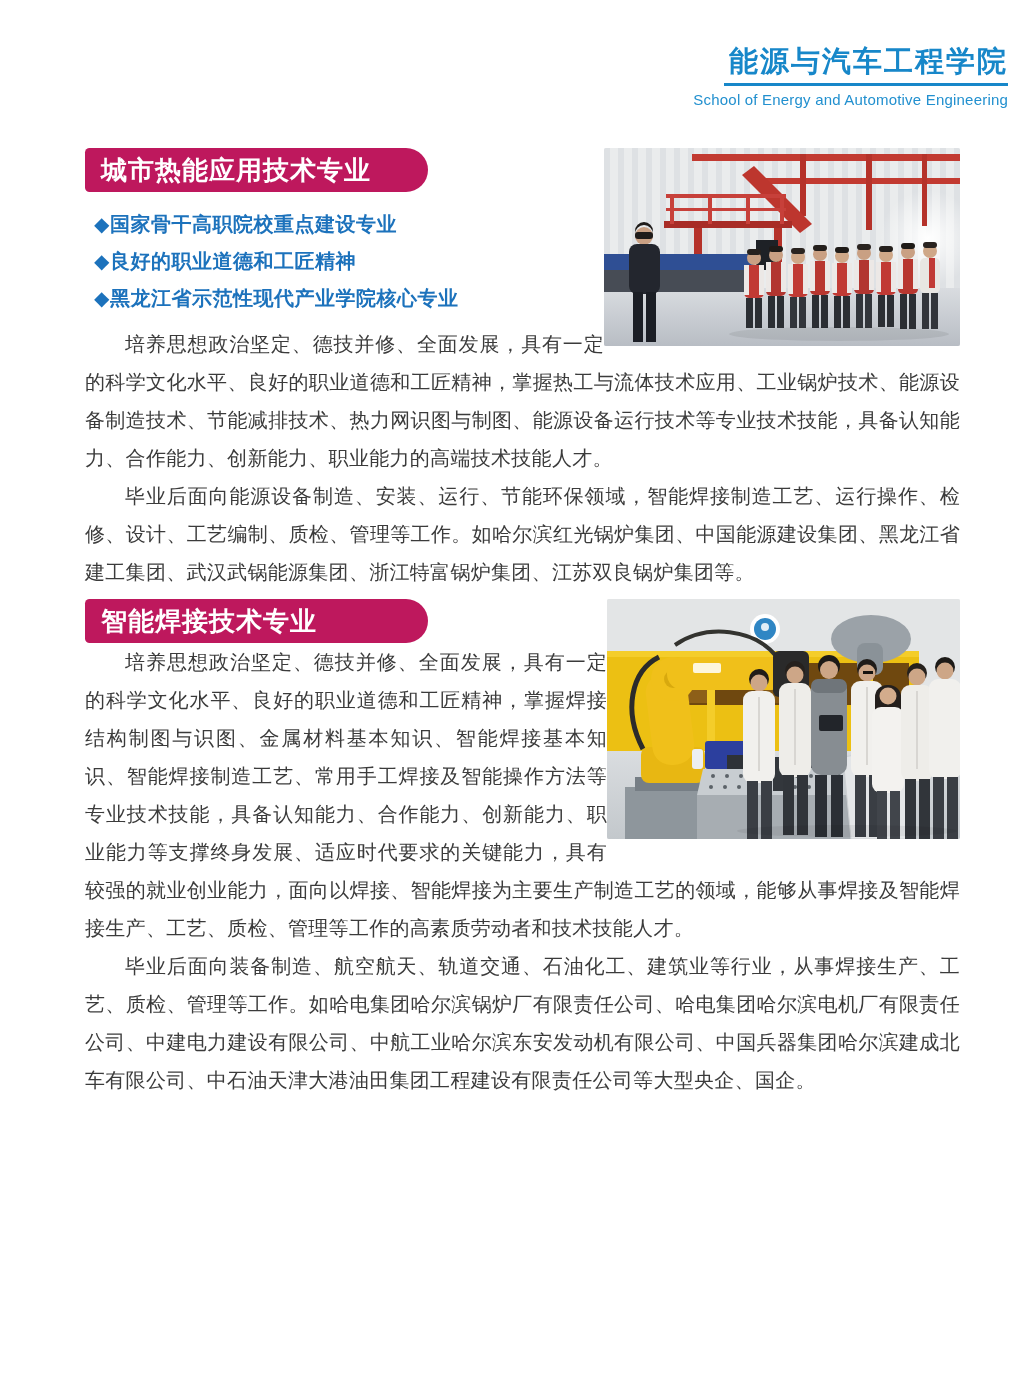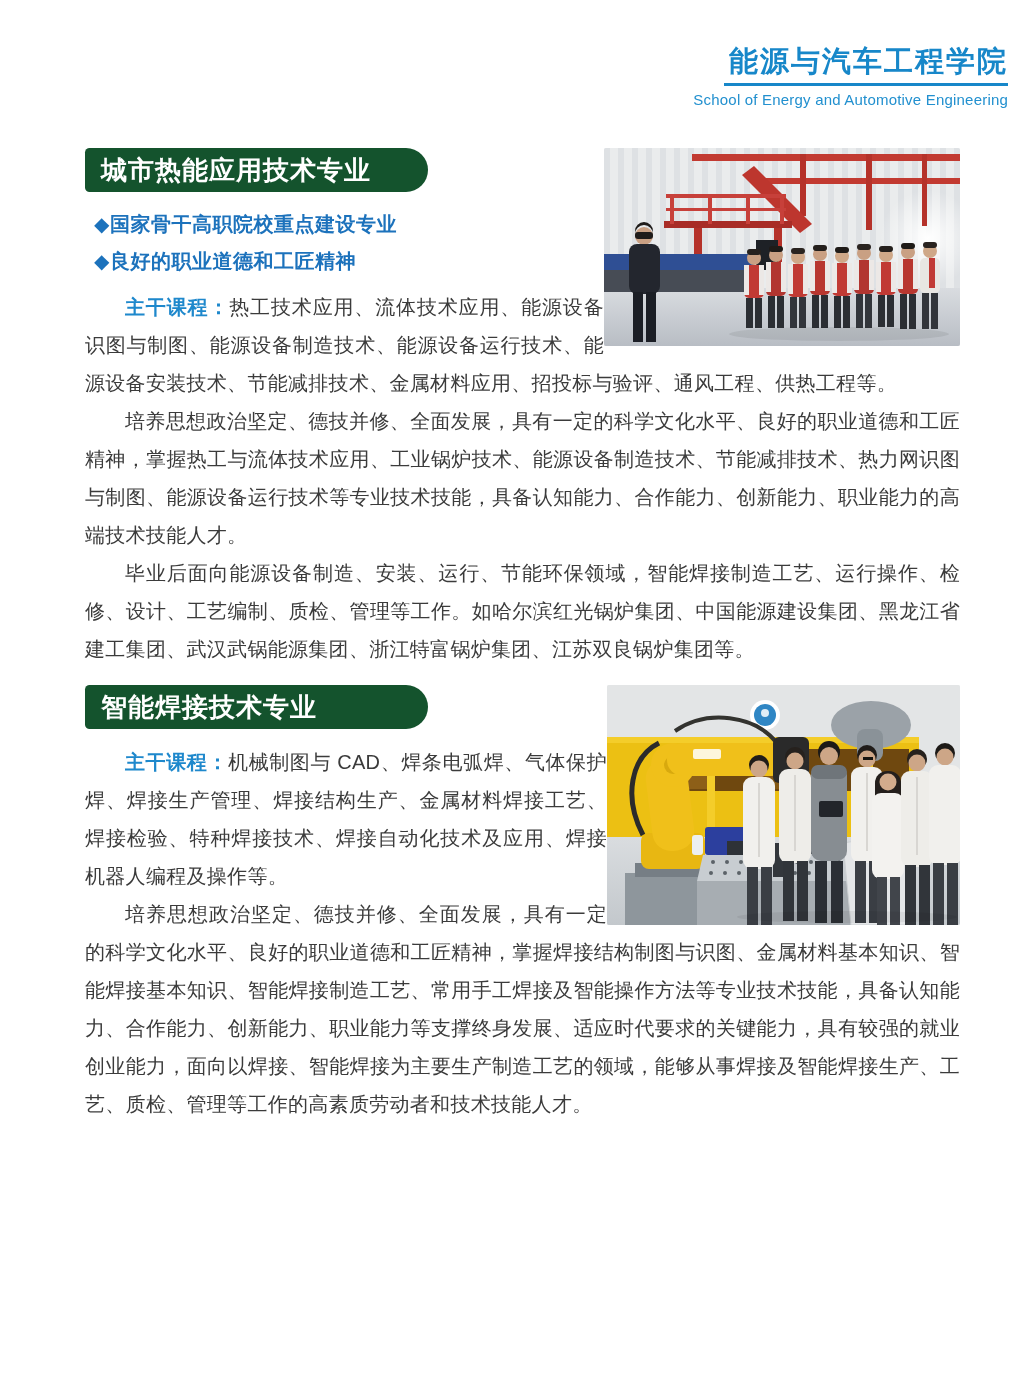--- a/index.html
+++ b/index.html
@@ -8,33 +8,33 @@
     font-family:"Liberation Sans","DejaVu Sans",sans-serif;overflow:hidden;padding-left:20px;
   }
   
   .hdr{position:absolute;top:44px;right:36px;text-align:right;}
   .hdr-zh{font-size:29px;font-weight:bold;color:#1787c9;letter-spacing:2px;line-height:34px;}
   .hdr-line{height:3px;width:284px;background:#1787c9;margin:5px 0 5px auto;}
   .hdr-en{font-size:15px;color:#2290cf;letter-spacing:0.2px;}
   
   .content{position:absolute;left:85px;top:148px;width:875px;}
   .banner{
-    width:343px;height:44px;box-sizing:border-box;background:#14532d;
+    width:343px;height:44px;box-sizing:border-box;background:#be185d;
     border-radius:5px 24px 24px 5px;color:#ffffff;font-size:26px;font-weight:bold;
     line-height:44px;padding-left:16px;letter-spacing:1px;
   }
   .bullets{list-style:none;margin:14px 0 8px 1px;padding:0 0 0 8px;}
   .bullets li{color:#1c72bc;font-weight:bold;font-size:20px;line-height:37px;letter-spacing:0.5px;}
   .para{
     margin:0;font-size:20px;line-height:38px;color:#3b3b3b;
     text-align:justify;text-indent:2em;letter-spacing:0.3px;
   }
   .course-label{color:#1e88cc;font-weight:bold;}
   .sec{overflow:visible;}
-  .sec + .sec{margin-top:17px;}
+  .sec + .sec{margin-top:8px;}
   figure.photo{margin:0;float:right;border-radius:2px;overflow:hidden;background:#e8eaec;}
   .photo1{width:356px;height:198px;margin:7px 22px 22px 16px;}
   .photo2{width:353px;height:240px;margin:3px 25px 22px 16px;}
   .photo svg{display:block;width:100%;height:100%;}
   .course2{margin-top:14px;}
   
   .pnum{
     position:absolute;left:886px;top:1297px;width:58px;height:29px;
     background:#1787c8;transform:skewX(-14deg);
   }
@@ -194,23 +194,23 @@
         </svg>
       </figure>
 
       <div class="banner">
         <span>城市热能应用技术专业</span>
       </div>
 
       <ul class="bullets">
         <li>◆国家骨干高职院校重点建设专业</li>
         <li>◆良好的职业道德和工匠精神</li>
+        <li>◆黑龙江省示范性现代产业学院核心专业</li>
       </ul>
 
-      <p class="para"><span class="course-label">主干课程：</span><span>热工技术应用、流体技术应用、能源设备识图与制图、能源设备制造技术、能源设备运行技术、能源设备安装技术、节能减排技术、金属材料应用、招投标与验评、通风工程、供热工程等。</span></p>
       <p class="para">培养思想政治坚定、德技并修、全面发展，具有一定的科学文化水平、良好的职业道德和工匠精神，掌握热工与流体技术应用、工业锅炉技术、能源设备制造技术、节能减排技术、热力网识图与制图、能源设备运行技术等专业技术技能，具备认知能力、合作能力、创新能力、职业能力的高端技术技能人才。</p>
       <p class="para">毕业后面向能源设备制造、安装、运行、节能环保领域，智能焊接制造工艺、运行操作、检修、设计、工艺编制、质检、管理等工作。如哈尔滨红光锅炉集团、中国能源建设集团、黑龙江省建工集团、武汉武锅能源集团、浙江特富锅炉集团、江苏双良锅炉集团等。</p>
     </section>
 
     <section class="sec">
 
       <figure class="photo photo2">
         <svg viewBox="0 0 353 240">
           <defs>
             <linearGradient id="floor2" x1="0" y1="0" x2="0" y2="1">
@@ -347,22 +347,22 @@
               </g>
           </g>
           <ellipse cx="240" cy="232" rx="110" ry="6" fill="#000000" opacity="0.06"></ellipse>
         </svg>
       </figure>
 
       <div class="banner">
         <span>智能焊接技术专业</span>
       </div>
 
-      <p class="para course2"><span class="course-label">主干课程：</span><span>机械制图与 CAD、焊条电弧焊、气体保护焊、焊接生产管理、焊接结构生产、金属材料焊接工艺、焊接检验、特种焊接技术、焊接自动化技术及应用、焊接机器人编程及操作等。</span></p>
       <p class="para">培养思想政治坚定、德技并修、全面发展，具有一定的科学文化水平、良好的职业道德和工匠精神，掌握焊接结构制图与识图、金属材料基本知识、智能焊接基本知识、智能焊接制造工艺、常用手工焊接及智能操作方法等专业技术技能，具备认知能力、合作能力、创新能力、职业能力等支撑终身发展、适应时代要求的关键能力，具有较强的就业创业能力，面向以焊接、智能焊接为主要生产制造工艺的领域，能够从事焊接及智能焊接生产、工艺、质检、管理等工作的高素质劳动者和技术技能人才。</p>
+      <p class="para">毕业后面向装备制造、航空航天、轨道交通、石油化工、建筑业等行业，从事焊接生产、工艺、质检、管理等工作。如哈电集团哈尔滨锅炉厂有限责任公司、哈电集团哈尔滨电机厂有限责任公司、中建电力建设有限公司、中航工业哈尔滨东安发动机有限公司、中国兵器集团哈尔滨建成北车有限公司、中石油天津大港油田集团工程建设有限责任公司等大型央企、国企。</p>
     </section>
 
   </div>
 
   <div class="pnum">
     <span class="pnum-text">P12</span>
   </div>
   <div class="pnum-line"></div>
 
 </div>

